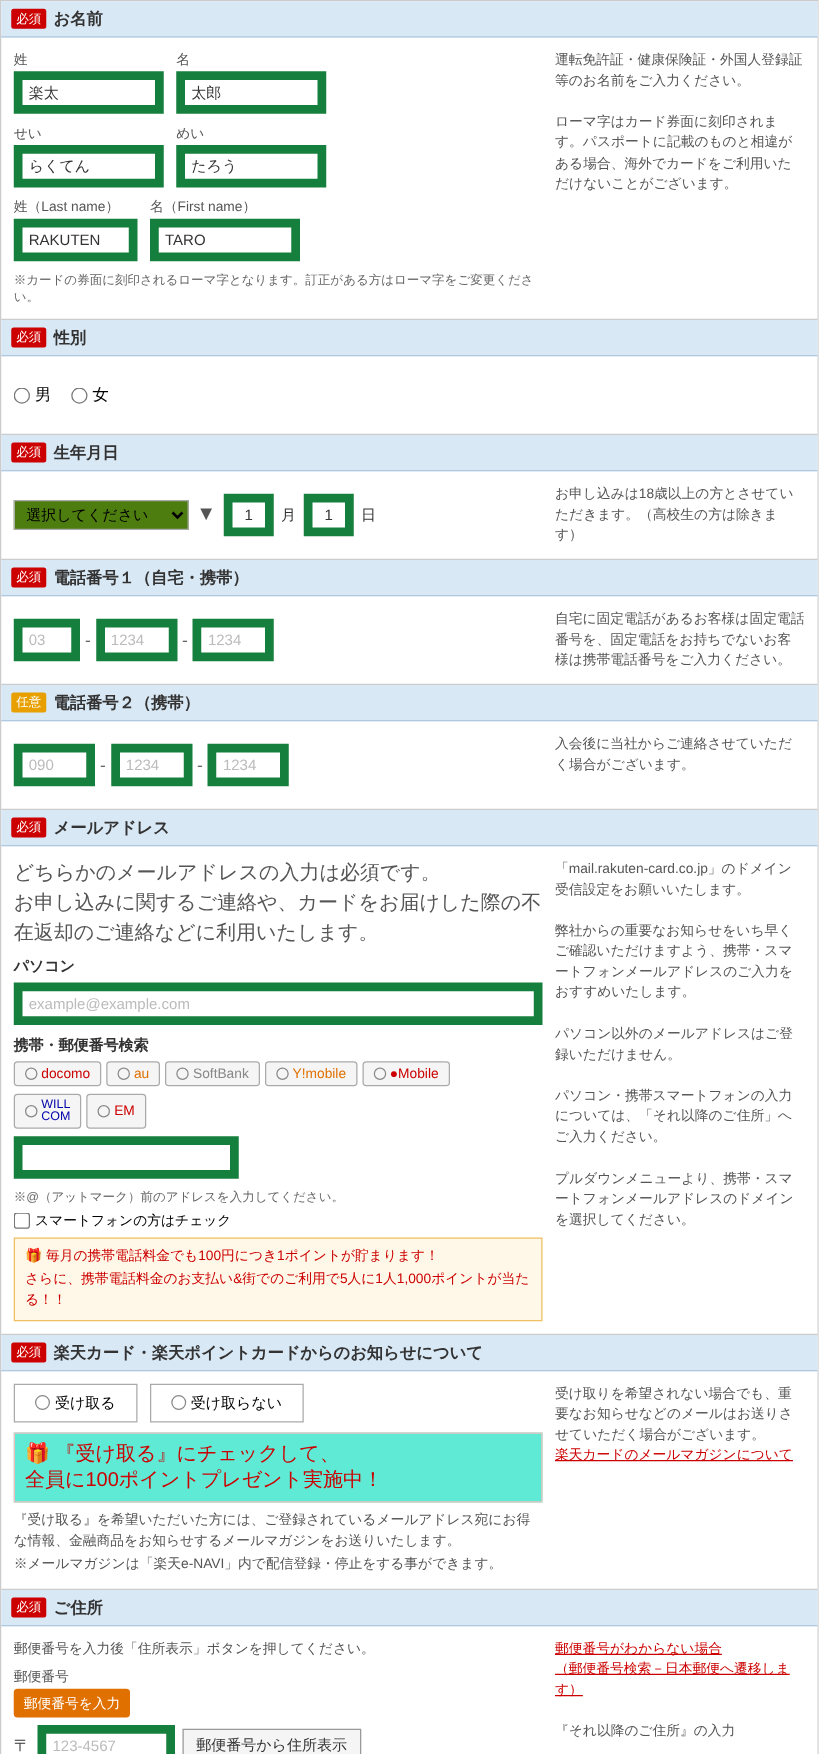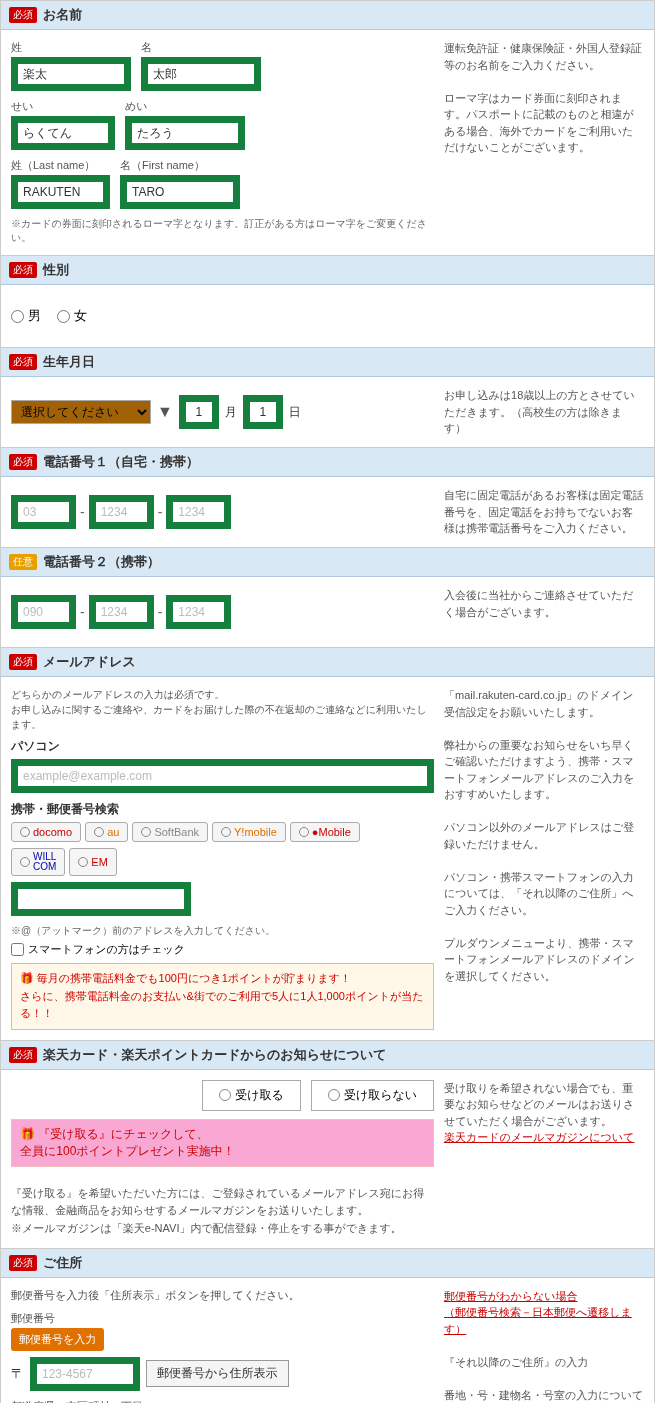--- a/index.html
+++ b/index.html
@@ -120,21 +120,21 @@
     .birthday-row {
       display: flex;
       align-items: center;
       gap: 6px;
       padding: 8px 0;
     }
     select {
       border: 1px solid #aaa;
       padding: 3px 5px;
       font-size: 12px;
-      background: #a16207;
+      background: #4d7c0f;
     }
     .month-day-unit {
       font-size: 12px;
       color: #333;
     }
     
     .phone-row {
       display: flex;
       align-items: center;
       gap: 4px;
@@ -142,21 +142,21 @@
     }
     .phone-sep {
       font-size: 14px;
       color: #666;
     }
     
     .email-section .form-area {
       flex: 1;
     }
     .email-intro {
-      font-size: 10px;
+      font-size: 16px;
       color: #555;
       margin-bottom: 6px;
       line-height: 1.5;
     }
     .email-type-label {
       font-size: 12px;
       font-weight: bold;
       color: #333;
       margin-bottom: 4px;
     }
@@ -208,39 +208,38 @@
       align-items: center;
       gap: 4px;
       margin-top: 4px;
       font-size: 11px;
     }
     
     .magazine-options {
       display: flex;
       gap: 10px;
       margin-bottom: 8px;
-      justify-content: flex-end;
     }
     .mag-radio-btn {
       border: 1px solid #aaa;
       padding: 6px 16px;
       background: #fff;
       display: flex;
       align-items: center;
       gap: 4px;
       font-size: 12px;
       cursor: pointer;
     }
     .mag-promo-box {
-      background: #f9a8d4;
+      background: #5eead4;
       border: 1px solid #f0c0c0;
       padding: 6px 8px;
-      font-size: 12px;
+      font-size: 16px;
       color: #c00;
-      margin-bottom: 18px;
+      margin-bottom: 6px;
     }
     .mag-note {
       font-size: 11px;
       color: #555;
       line-height: 1.6;
     }
     
     .addr-intro {
       font-size: 11px;
       color: #555;
@@ -306,21 +305,21 @@
             <input type="text" value="楽太" style="width: 120px;" placeholder="漢字">
           </div>
           <div class="field-group">
             <span class="field-label">名</span>
             <input type="text" value="太郎" style="width: 120px;" placeholder="漢字">
           </div>
         </div>
         <div class="field-row">
           <div class="field-group">
             <span class="field-label">せい</span>
-            <input type="text" value="らくてん" style="width: 104px;" placeholder="ひらがな">
+            <input type="text" value="らくてん" style="width: 120px;" placeholder="ひらがな">
           </div>
           <div class="field-group">
             <span class="field-label">めい</span>
             <input type="text" value="たろう" style="width: 120px;" placeholder="ひらがな">
           </div>
         </div>
         <div class="field-row">
           <div class="field-group">
             <span class="field-label">姓（Last name）</span>
             <input type="text" value="RAKUTEN" style="width: 99px;">
@@ -381,21 +380,21 @@
   </div>
 
   <div class="section">
     <div class="section-header">
       <span class="badge-required">必須</span>
       <span class="section-title">電話番号１（自宅・携帯）</span>
     </div>
     <div class="section-body">
       <div class="form-area">
         <div class="phone-row">
-          <input type="text" placeholder="03" style="width: 65px;">
+          <input type="text" placeholder="03" style="width: 53px;">
           <span class="phone-sep">-</span>
           <input type="text" placeholder="1234" style="width: 65px;">
           <span class="phone-sep">-</span>
           <input type="text" placeholder="1234" style="width: 65px;">
         </div>
       </div>
       <div class="note-area">自宅に固定電話があるお客様は固定電話番号を、固定電話をお持ちでないお客様は携帯電話番号をご入力ください。</div>
     </div>
   </div>
 

